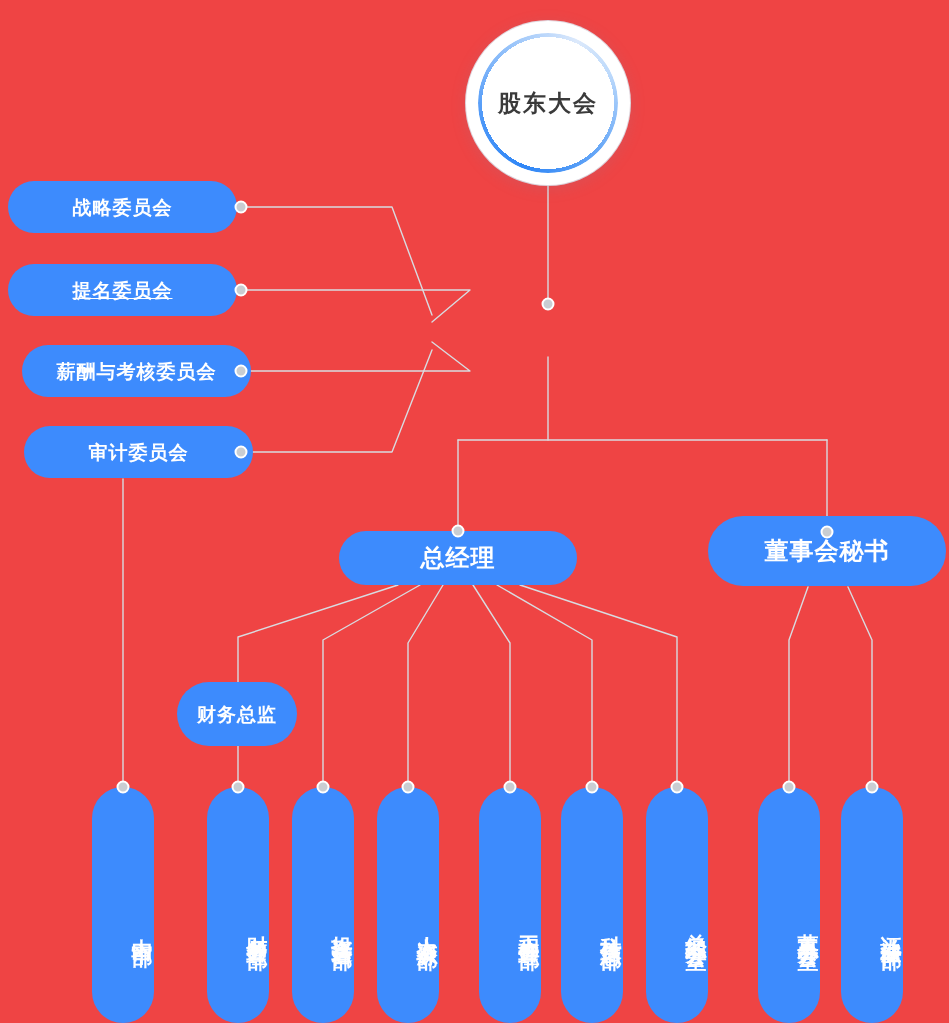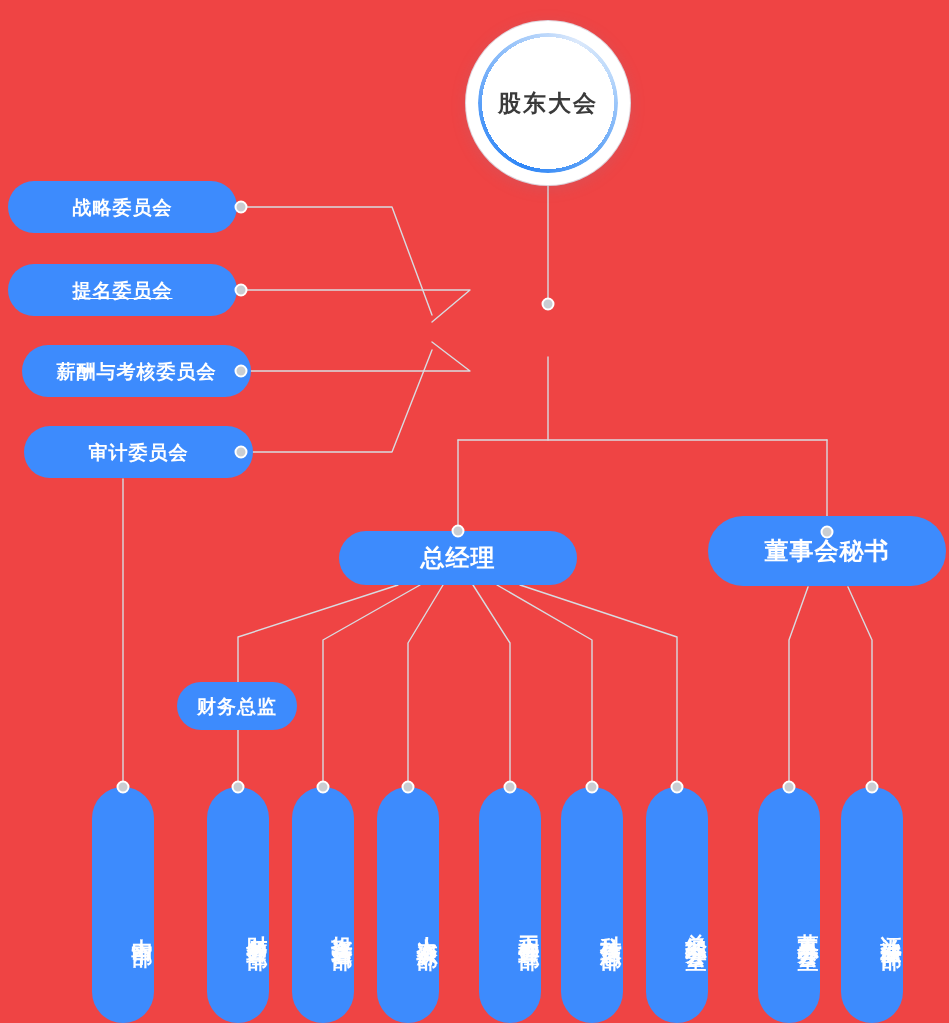--- a/index.html
+++ b/index.html
@@ -187,21 +187,21 @@
   <div class="node node-pill node-lv2" style="left:339px; top:531px; width:238px; height:54px;">
     <span>总经理</span>
   </div>
   <div class="dot" style="left:458px; top:531px;"></div>
 
   <div class="node node-pill node-lv2" style="left:708px; top:516px; width:238px; height:70px;">
     <span>董事会秘书</span>
   </div>
   <div class="dot" style="left:827px; top:532px;"></div>
 
-  <div class="node node-pill node-small" style="left:177px; top:682px; width:120px; height:48px;">
+  <div class="node node-pill node-small" style="left:177px; top:682px; width:120px; height:64px;">
     <span>财务总监</span>
   </div>
 
   <div class="node node-vertical" style="left:92px; top:787px; width:62px; height:236px;">
     <span>内审部</span>
   </div>
   <div class="dot" style="left:123px; top:787px;"></div>
 
   <div class="node node-vertical" style="left:207px; top:787px; width:62px; height:236px;">
     <span>财务管理部</span>

